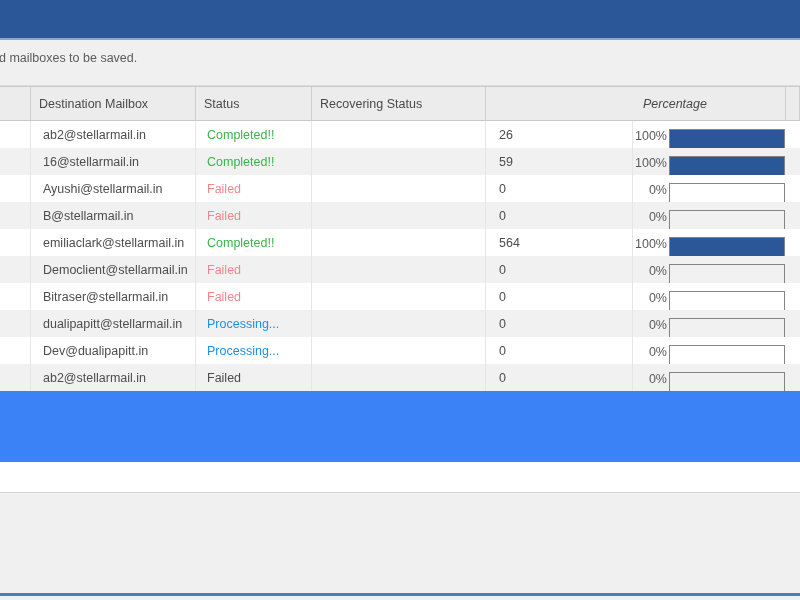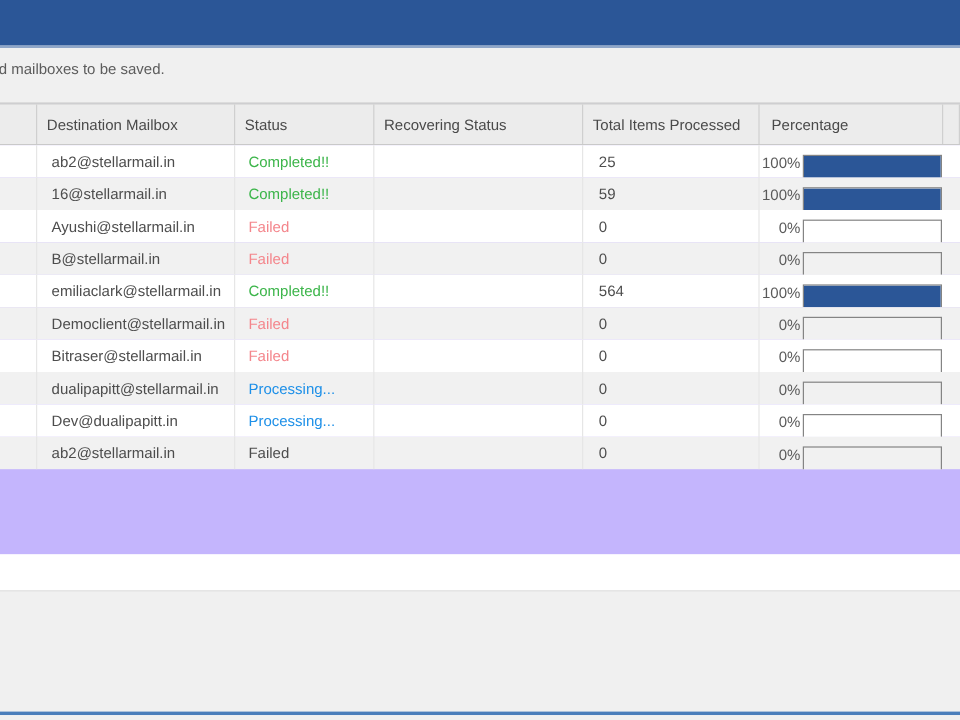--- a/index.html
+++ b/index.html
@@ -56,21 +56,21 @@
     white-space: nowrap;
   }
 
   
   .grid {
     position: absolute;
     left: 0;
     top: 86px;
     width: 800px;
     height: 376px;
-    background: #c4b5fd;
+    background: #3b82f6;
   }
 
   .grid-header {
     position: relative;
     height: 35px;
     background: #ececec;
     border-top: 1px solid #c9c9c9;
     border-bottom: 1px solid #c9c9c9;
     box-sizing: border-box;
   }
@@ -206,32 +206,31 @@
     <div class="instruction-text">ed mailboxes to be saved.</div>
   </div>
 
   <div class="grid">
 
     <div class="grid-header">
       <div class="hcell c-sel"></div>
       <div class="hcell c-mail">Destination Mailbox</div>
       <div class="hcell c-stat">Status</div>
       <div class="hcell c-fold">Recovering Status</div>
-      <div class="hcell c-total">Total Items Processed</div>
-      <div class="hcell c-pct" style="padding-left:10px;">Percentage</div>
+      <div class="hcell c-pct" style="padding-left:10px;font-style:italic;">Percentage</div>
       <div class="hcell c-tail"></div>
     </div>
 
     <div class="grid-body" id="grid-body">
         <div class="row even">
           <div class="cell c-sel"></div>
           <div class="cell c-mail">ab2@stellarmail.in</div>
           <div class="cell c-stat" style="color: rgb(60, 181, 74);">Completed!!</div>
           <div class="cell c-fold"></div>
-          <div class="cell c-total">25</div>
+          <div class="cell c-total">26</div>
           <div class="cell c-pct no-border">
             <div class="pct-wrap">
               <div class="pct-label">100%</div>
               <div class="pbar" style="background: rgb(255, 255, 255);">
                 <div class="pbar-fill" style="width: 100%; background: rgb(43, 86, 151);"></div>
               </div>
             </div>
           </div>
           <div class="cell c-tail"></div>
         </div>

